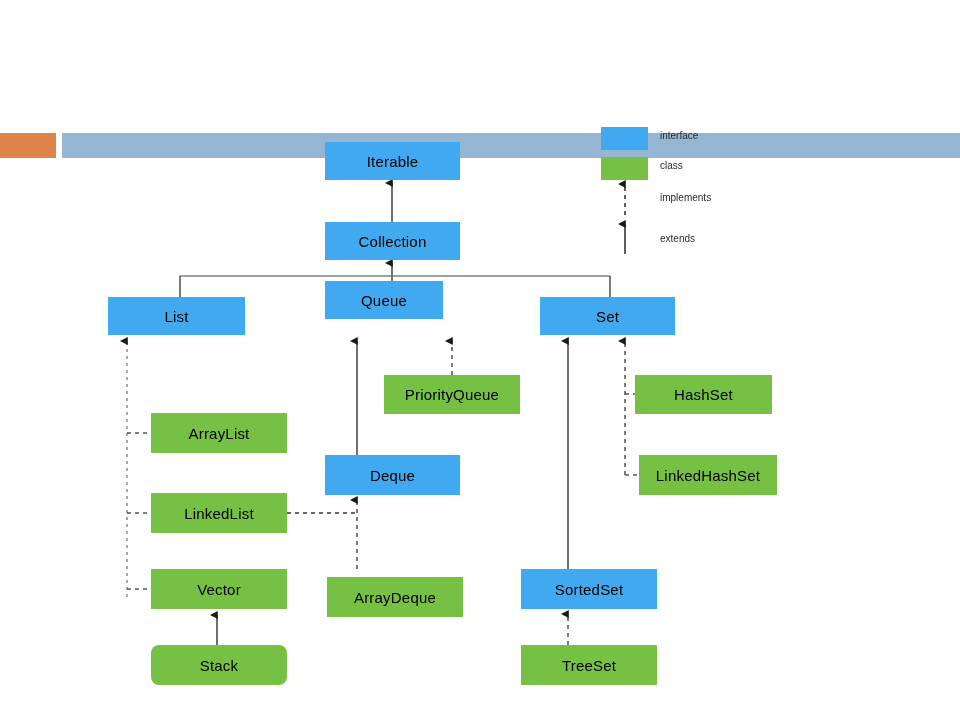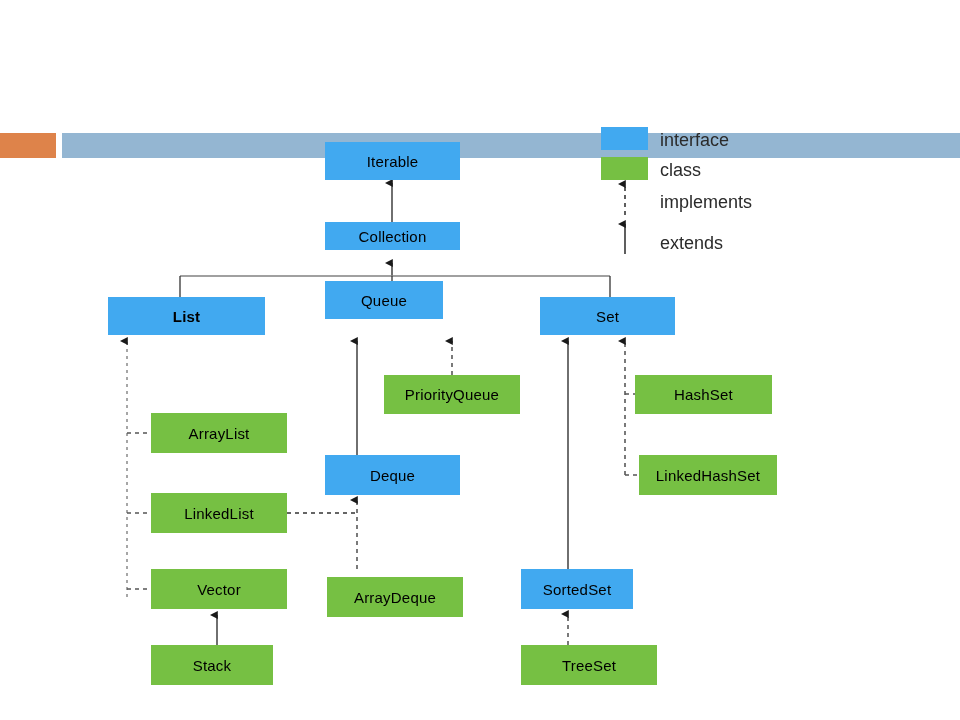--- a/index.html
+++ b/index.html
@@ -20,21 +20,21 @@
     color:#000000;font-size:15px;letter-spacing:.2px;
     box-sizing:border-box;white-space:nowrap;
   }
   .node.iface{background:#41a9f0;}
   .node.klass{background:#76c043;}
 
   .legend-swatch{position:absolute;width:47px;height:23px;}
   .legend-swatch.iface{background:#41a9f0;}
   .legend-swatch.klass{background:#76c043;}
   .legend-label{
-    position:absolute;font-size:18px;color:#2b2b2b;white-space:nowrap;
+    position:absolute;font-size:10px;color:#2b2b2b;white-space:nowrap;
     line-height:1;
   }
 </style>
 </head>
 <body>
 
 <div id="canvas">
 
   <div class="bar-orange" style="left:0px;top:133px;width:56px;height:25px;"></div>
   <div class="bar-blue" style="left:62px;top:133px;width:898px;height:25px;"></div>
@@ -73,34 +73,34 @@
     <line x1="625" y1="394" x2="635" y2="394" stroke="#555" stroke-width="1.3" stroke-dasharray="4,4"></line>
     <line x1="625" y1="475" x2="639" y2="475" stroke="#555" stroke-width="1.3" stroke-dasharray="4,4"></line>
 
     <line x1="568" y1="569" x2="568" y2="341" stroke="#333" stroke-width="1.4" marker-end="url(#ah)"></line>
 
     <line x1="568" y1="645" x2="568" y2="614" stroke="#333" stroke-width="1.3" stroke-dasharray="4,4" marker-end="url(#ah)"></line>
   </svg>
 
   <div id="nodes">
       <div class="node iface" style="left: 325px; top: 142px; width: 135px; height: 38px;">Iterable</div>
-      <div class="node iface" style="left: 325px; top: 222px; width: 135px; height: 28px;">Collection</div>
-      <div class="node iface" style="left: 108px; top: 297px; width: 157px; height: 38px; font-weight: bold;">List</div>
+      <div class="node iface" style="left: 325px; top: 222px; width: 135px; height: 38px;">Collection</div>
+      <div class="node iface" style="left: 108px; top: 297px; width: 137px; height: 38px;">List</div>
       <div class="node iface" style="left: 325px; top: 281px; width: 118px; height: 38px;">Queue</div>
       <div class="node iface" style="left: 540px; top: 297px; width: 135px; height: 38px;">Set</div>
       <div class="node klass" style="left: 151px; top: 413px; width: 136px; height: 40px; text-align: center;">ArrayList</div>
       <div class="node klass" style="left: 151px; top: 493px; width: 136px; height: 40px;">LinkedList</div>
       <div class="node klass" style="left: 151px; top: 569px; width: 136px; height: 40px;">Vector</div>
-      <div class="node klass" style="left: 151px; top: 645px; width: 122px; height: 40px;">Stack</div>
+      <div class="node klass" style="left: 151px; top: 645px; width: 136px; height: 40px; border-radius: 8px;">Stack</div>
       <div class="node klass" style="left: 384px; top: 375px; width: 136px; height: 39px;">PriorityQueue</div>
       <div class="node iface" style="left: 325px; top: 455px; width: 135px; height: 40px;">Deque</div>
       <div class="node klass" style="left: 327px; top: 569px; width: 136px; height: 40px; margin-top: 8px;">ArrayDeque</div>
       <div class="node klass" style="left: 635px; top: 375px; width: 137px; height: 39px; text-align: center;">HashSet</div>
       <div class="node klass" style="left: 639px; top: 455px; width: 138px; height: 40px;">LinkedHashSet</div>
-      <div class="node iface" style="left: 521px; top: 569px; width: 112px; height: 40px;">SortedSet</div>
+      <div class="node iface" style="left: 521px; top: 569px; width: 136px; height: 40px;">SortedSet</div>
       <div class="node klass" style="left: 521px; top: 645px; width: 136px; height: 40px;">TreeSet</div>
     </div>
 
   <div id="legend">
     <div class="legend-swatch iface" style="left:601px;top:127px;"></div>
     <div class="legend-label" style="left:660px;top:131px;">interface</div>
 
     <div class="legend-swatch klass" style="left:601px;top:157px;"></div>
     <div class="legend-label" style="left:660px;top:161px;">class</div>
 

